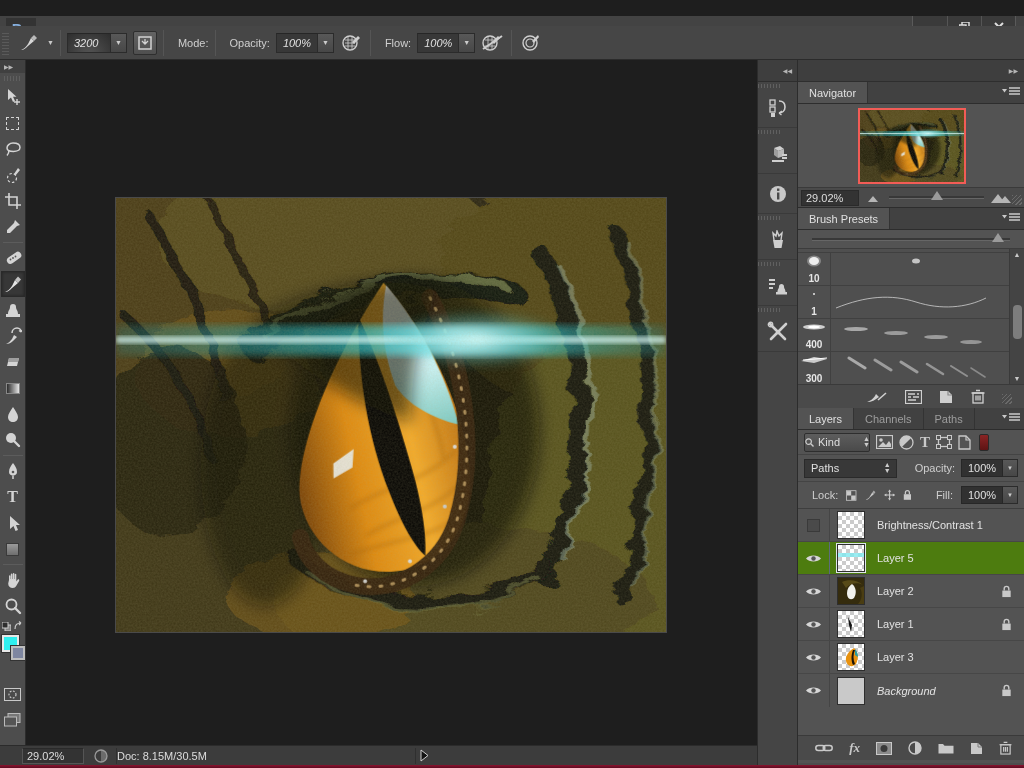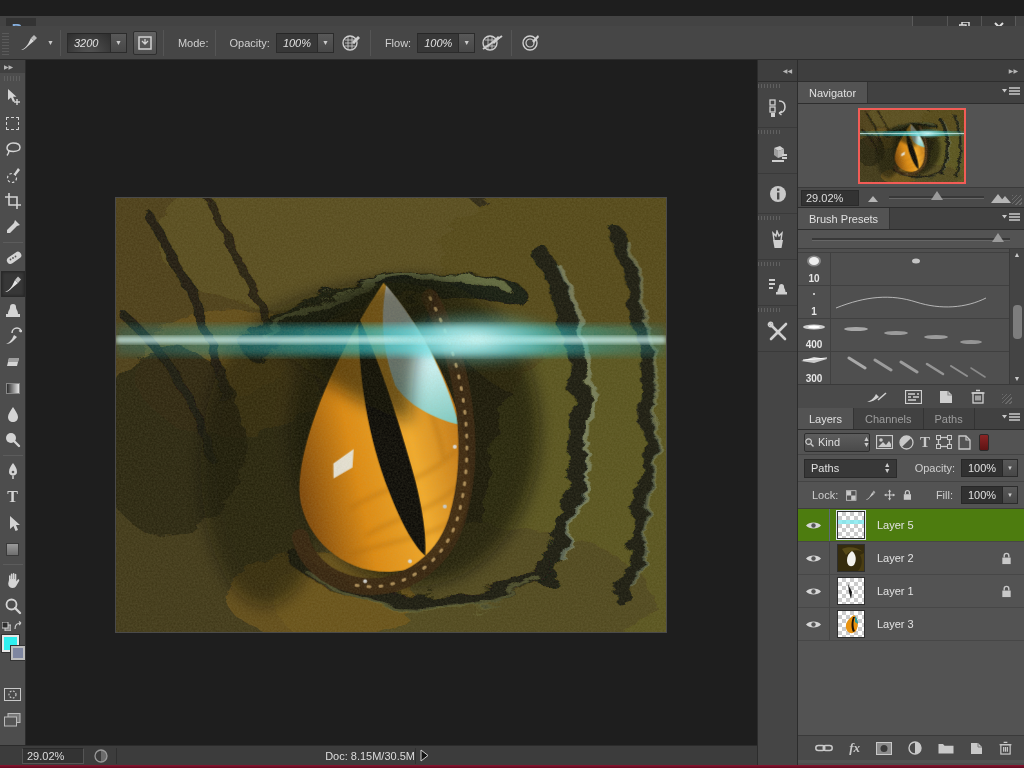--- a/index.html
+++ b/index.html
@@ -42,21 +42,21 @@
   .doctab{margin-left:14px;height:23px;background:#4f4f4f;border:1px solid #2b2b2b;border-bottom:none;display:flex;align-items:center;padding:0 9px;gap:9px;color:#e3e3e3;font-size:11px;}
   .doctab .closex{color:#bbb;font-size:12px;line-height:10px;}
   .canvasregion{position:absolute;left:26px;top:84px;width:731px;height:661px;background:#1e1e1e;}
   .painting{position:absolute;left:89px;top:113px;width:552px;height:436px;border:1px solid #4a4a4a;}
   .painting svg{display:block;}
 
   
   .statusbar{position:absolute;left:0;top:745px;width:757px;height:20px;background:#3c3c3c;border-top:1px solid #2b2b2b;display:flex;align-items:center;}
   .sb-zoom{margin-left:22px;width:62px;height:16px;background:#333;border:1px solid #555;border-top-color:#2a2a2a;display:flex;align-items:center;padding:0 4px;color:#ddd;}
   .sb-circle{margin-left:10px;}
-  .sb-doc{margin-left:8px;width:300px;height:16px;border-left:1px solid #2f2f2f;border-right:1px solid #2f2f2f;display:flex;align-items:center;justify-content:flex-end;color:#ddd;position:relative;}
+  .sb-doc{margin-left:8px;width:300px;height:16px;border-left:1px solid #2f2f2f;border-right:1px solid #2f2f2f;display:flex;align-items:center;justify-content:flex-start;color:#ddd;position:relative;}
   .sb-flyout{position:absolute;right:-14px;top:1px;}
   .bottomstrip{position:absolute;left:0;top:765px;width:1024px;height:3px;background:linear-gradient(#8a1430,#5d0c20);}
 
   
   .icondock{position:absolute;left:757px;top:60px;width:40px;height:705px;background:#454545;border-left:1px solid #2c2c2c;}
   .dockhead{height:22px;background:#3e3e3e;border-bottom:1px solid #2e2e2e;color:#b5b5b5;font-size:6px;display:flex;align-items:center;}
   .icondock .dockhead{justify-content:flex-end;padding-right:5px;}
   .stripbtn{height:40px;border-bottom:1px solid #3a3a3a;display:flex;flex-direction:column;align-items:center;justify-content:center;gap:2px;}
   .strip-grip{width:22px;height:4px;background:repeating-linear-gradient(90deg,#606060 0 1px,transparent 1px 3px);margin-top:2px;}
 
@@ -743,20 +743,27 @@
         <div style="flex:1"></div>
         <span class="oblabel">Fill:</span>
         <div style="display:flex;">
           <div class="pctbox">100%</div>
           <div class="pctarrow">▼</div>
         </div>
       </div>
 
       <div class="ly-list">
 
+        <div class="ly-row">
+          <div class="eyecol">
+              <div class="emptychk"></div>
+            </div>
+          <div class="thumb checker"></div>
+          <span class="lyname">Brightness/Contrast 1</span>
+        </div>
 
         <div class="ly-row sel">
           <div class="eyecol">
             <svg width="17" height="11" viewBox="0 0 17 11">
                 <path d="M1,5.5 C4,1.5 13,1.5 16,5.5 C13,9.5 4,9.5 1,5.5 Z" fill="#d6d6d6"></path>
                 <circle cx="8.5" cy="5.5" r="2.2" fill="#555"></circle>
               </svg>
           </div>
           <div class="thumb checker selframe">
               <div style="position:absolute;left:0;top:8px;width:100%;height:4px;background:#7fe9ef;opacity:0.8;"></div>
@@ -815,20 +822,34 @@
           <div class="thumb checker">
             <svg width="28" height="28" viewBox="0 0 28 28">
                 <path d="M16,4 C20,8 21,14 18,20 C14,24 9,22 8,17 C7,12 11,7 16,4 Z" fill="#e8920f"></path>
                 <path d="M15,6 C13,11 13,17 15,21 L17,20 C15,16 15,10 17,6 Z" fill="#1a1208"></path>
                 <path d="M17,5 C19,7 20,10 20,13 L17,11 Z" fill="#2a9aa0"></path>
               </svg>
           </div>
           <span class="lyname">Layer 3</span>
         </div>
 
+        <div class="ly-row" style="border-bottom:none;">
+          <div class="eyecol">
+            <svg width="17" height="11" viewBox="0 0 17 11">
+                <path d="M1,5.5 C4,1.5 13,1.5 16,5.5 C13,9.5 4,9.5 1,5.5 Z" fill="#d6d6d6"></path>
+                <circle cx="8.5" cy="5.5" r="2.2" fill="#555"></circle>
+              </svg>
+          </div>
+          <div class="thumb" style="background:#c9c9c9;"></div>
+          <span class="lyname italic">Background</span>
+          <svg class="lylock" width="11" height="13" viewBox="0 0 11 14">
+              <rect x="1" y="6" width="9" height="7" fill="#c9c9c9"></rect>
+              <path d="M3,6 L3,4 C3,2.5 4,1.5 5.5,1.5 C7,1.5 8,2.5 8,4 L8,6" fill="none" stroke="#c9c9c9" stroke-width="1.5"></path>
+            </svg>
+        </div>
       </div>
 
       <div class="ly-footer">
         <svg width="18" height="10" viewBox="0 0 18 10">
             <rect x="0.8" y="2.5" width="9" height="5" rx="2.5" fill="none" stroke="#c9c9c9" stroke-width="1.5"></rect>
             <rect x="8.2" y="2.5" width="9" height="5" rx="2.5" fill="none" stroke="#c9c9c9" stroke-width="1.5"></rect>
           </svg>
         <span style="font-style:italic;font-weight:bold;font-size:13px;color:#c9c9c9;font-family:'Liberation Serif',serif;">fx</span>
         <svg width="16" height="13" viewBox="0 0 16 13">
             <rect x="0.5" y="0.5" width="15" height="12" fill="#8a8a8a" stroke="#c9c9c9"></rect>

